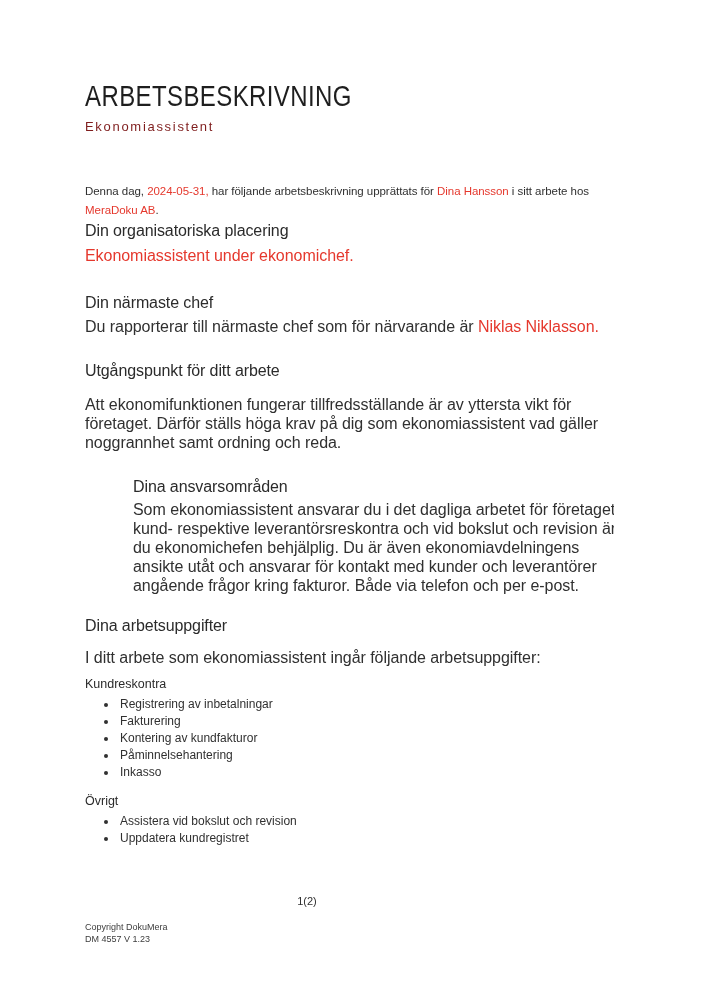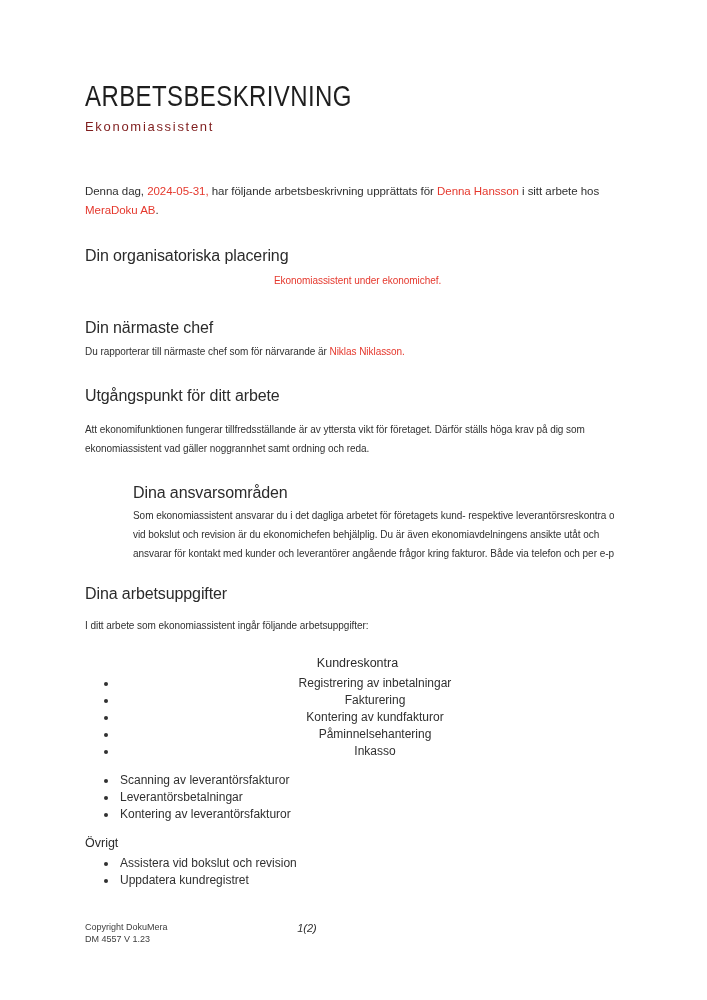--- a/index.html
+++ b/index.html
@@ -39,94 +39,93 @@
     letter-spacing: 1.7px;
     color: #7f1d1d;
   }
   .intro {
     margin: 47px 0 0 0;
     font-size: 11.5px;
     line-height: 19px;
     letter-spacing: -0.05px;
   }
   section { display: block; }
-  .s1 { margin-top: 25px; }
+  .s1 { }
   .s2 { margin-top: 28px; }
   .s3 { margin-top: 24px; }
   .s4 { margin-top: 24px; margin-left: 48px; }
   .s5 { margin-top: 20px; }
   h2 {
     margin: 0;
     font-size: 16px;
     font-weight: 400;
     line-height: 21px;
     letter-spacing: -0.1px;
     color: #2b2b2b;
   }
   section p {
     margin: 0;
-    font-size: 10px;
+    font-size: 16px;
     line-height: 19px;
     letter-spacing: -0.05px;
     color: #303030;
   }
   .s1 p { margin-top: 7px; line-height: 16px; }
   .s2 p { margin-top: 4px; }
   .s3 p { margin-top: 14px; }
   .s4 p { margin-top: 3px; }
   .s5 p { margin-top: 12px; }
-  .red { color: #e5382d; text-align: center; }
+  .red { color: #e5382d; }
   .task-group { margin-top: 12px; }
-  .task-group:first-child { margin-top: 20px; text-align: center; }
+  .task-group:first-child { margin-top: 9px; }
   .task-label {
     font-size: 12.5px;
     line-height: 16px;
     color: #2b2b2b;
   }
   .task-group ul {
     margin: 4px 0 0 0;
     padding: 0 0 0 33px;
     list-style: disc;
   }
   .task-group li {
     font-size: 12px;
     line-height: 17px;
     padding-left: 2px;
     color: #303030;
   }
   .footer-page-number {
     position: absolute;
     left: 0;
     right: 0;
-    top: 921px;
+    top: 894px;
     text-align: center;
     font-size: 11px;
     line-height: 14px;
     color: #303030;
-    font-style: italic;
   }
   .footer-copyright {
     position: absolute;
     left: 85px;
     top: 922px;
     font-size: 9px;
     line-height: 11.5px;
     color: #3d3d3d;
   }
 </style>
 </head>
 <body>
 
 <div class="page">
   <div class="content">
 
     <h1 class="doc-title">ARBETSBESKRIVNING</h1>
     <div class="doc-subtitle">Ekonomiassistent</div>
 
-    <p class="intro"><span>Denna dag, </span><span class="red" style="color: rgb(229, 56, 45);">2024-05-31,</span><span> har följande arbetsbeskrivning upprättats för </span><span class="red" style="color: rgb(229, 56, 45);">Denna Hansson</span><span> i sitt arbete hos </span><span class="red" style="color: rgb(229, 56, 45);">MeraDoku AB</span><span>.</span></p>
+    <p class="intro"><span>Denna dag, </span><span class="red" style="color: rgb(229, 56, 45);">2024-05-31,</span><span> har följande arbetsbeskrivning upprättats för </span><span class="red" style="color: rgb(229, 56, 45);">Dina Hansson</span><span> i sitt arbete hos </span><span class="red" style="color: rgb(229, 56, 45);">MeraDoku AB</span><span>.</span></p>
 
     <section class="s1">
       <h2>Din organisatoriska placering</h2>
       <p class="red" style="color: rgb(229, 56, 45);">Ekonomiassistent under ekonomichef.</p>
     </section>
 
     <section class="s2">
       <h2>Din närmaste chef</h2>
       <p><span>Du rapporterar till närmaste chef som för närvarande är </span><span class="red" style="color: rgb(229, 56, 45);">Niklas Niklasson.</span></p>
     </section>
@@ -151,25 +150,20 @@
           <div class="task-label">Kundreskontra</div>
           <ul>
             <li>Registrering av inbetalningar</li>
             <li>Fakturering</li>
             <li>Kontering av kundfakturor</li>
             <li>Påminnelsehantering</li>
             <li>Inkasso</li>
           </ul>
         </div>
         <div class="task-group">
-          <ul>
-            <li>Scanning av leverantörsfakturor</li>
-            <li>Leverantörsbetalningar</li>
-            <li>Kontering av leverantörsfakturor</li>
-          </ul>
         </div>
         <div class="task-group">
           <div class="task-label">Övrigt</div>
           <ul>
             <li>Assistera vid bokslut och revision</li>
             <li>Uppdatera kundregistret</li>
           </ul>
         </div>
       </div>
 

